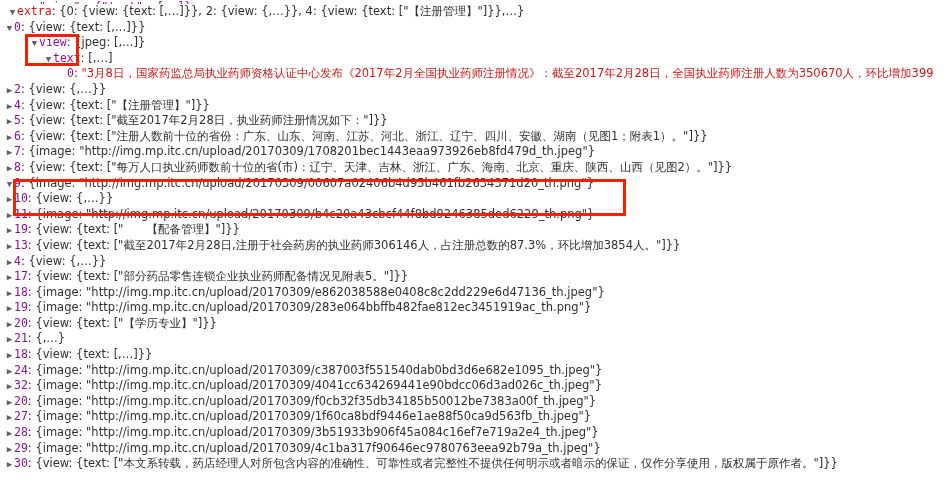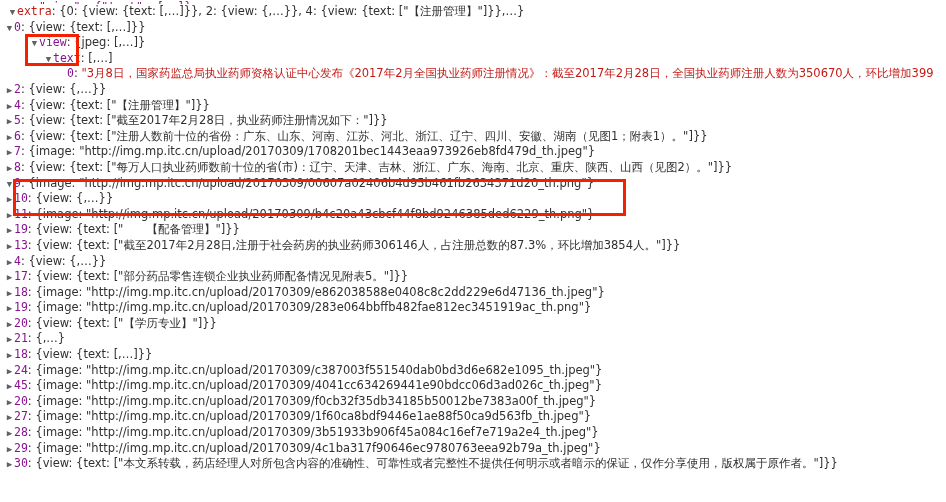--- a/index.html
+++ b/index.html
@@ -106,21 +106,21 @@
       <div class="row i1"><span class="tri closed"></span><span class="key-num">19</span><span class="plain cjk">: {view: {text: ["　　【配备管理】"]}}</span></div>
       <div class="row i1"><span class="tri closed"></span><span class="key-num">13</span><span class="plain cjk">: {view: {text: ["截至2017年2月28日,注册于社会药房的执业药师306146人，占注册总数的87.3%，环比增加3854人。"]}}</span></div>
       <div class="row i1"><span class="tri closed"></span><span class="key-num">4</span><span class="plain cjk">: {view: {,…}}</span></div>
       <div class="row i1"><span class="tri closed"></span><span class="key-num">17</span><span class="plain cjk">: {view: {text: ["部分药品零售连锁企业执业药师配备情况见附表5。"]}}</span></div>
       <div class="row i1"><span class="tri closed"></span><span class="key-num">18</span><span class="plain cjk">: {image: "http://img.mp.itc.cn/upload/20170309/e862038588e0408c8c2dd229e6d47136_th.jpeg"}</span></div>
       <div class="row i1"><span class="tri closed"></span><span class="key-num">19</span><span class="plain cjk">: {image: "http://img.mp.itc.cn/upload/20170309/283e064bbffb482fae812ec3451919ac_th.png"}</span></div>
       <div class="row i1"><span class="tri closed"></span><span class="key-num">20</span><span class="plain cjk">: {view: {text: ["【学历专业】"]}}</span></div>
       <div class="row i1"><span class="tri closed"></span><span class="key-num">21</span><span class="plain cjk">: {,…}</span></div>
       <div class="row i1"><span class="tri closed"></span><span class="key-num">18</span><span class="plain cjk">: {view: {text: [,…]}}</span></div>
       <div class="row i1"><span class="tri closed"></span><span class="key-num">24</span><span class="plain cjk">: {image: "http://img.mp.itc.cn/upload/20170309/c387003f551540dab0bd3d6e682e1095_th.jpeg"}</span></div>
-      <div class="row i1"><span class="tri closed"></span><span class="key-num">45</span><span class="plain cjk">: {image: "http://img.mp.itc.cn/upload/20170309/4041cc634269441e90bdcc06d3ad026c_th.jpeg"}</span></div>
+      <div class="row i1"><span class="tri closed"></span><span class="key-num">32</span><span class="plain cjk">: {image: "http://img.mp.itc.cn/upload/20170309/4041cc634269441e90bdcc06d3ad026c_th.jpeg"}</span></div>
       <div class="row i1"><span class="tri closed"></span><span class="key-num">20</span><span class="plain cjk">: {image: "http://img.mp.itc.cn/upload/20170309/f0cb32f35db34185b50012be7383a00f_th.jpeg"}</span></div>
       <div class="row i1"><span class="tri closed"></span><span class="key-num">27</span><span class="plain cjk">: {image: "http://img.mp.itc.cn/upload/20170309/1f60ca8bdf9446e1ae88f50ca9d563fb_th.jpeg"}</span></div>
       <div class="row i1"><span class="tri closed"></span><span class="key-num">28</span><span class="plain cjk">: {image: "http://img.mp.itc.cn/upload/20170309/3b51933b906f45a084c16ef7e719a2e4_th.jpeg"}</span></div>
       <div class="row i1"><span class="tri closed"></span><span class="key-num">29</span><span class="plain cjk">: {image: "http://img.mp.itc.cn/upload/20170309/4c1ba317f90646ec9780763eea92b79a_th.jpeg"}</span></div>
       <div class="row i1"><span class="tri closed"></span><span class="key-num">30</span><span class="plain cjk">: {view: {text: ["本文系转载，药店经理人对所包含内容的准确性、可靠性或者完整性不提供任何明示或者暗示的保证，仅作分享使用，版权属于原作者。"]}}</span></div>
     </div>
 
   <div class="annot" id="annot-1"></div>
   <div class="annot" id="annot-2"></div>
 </div>

